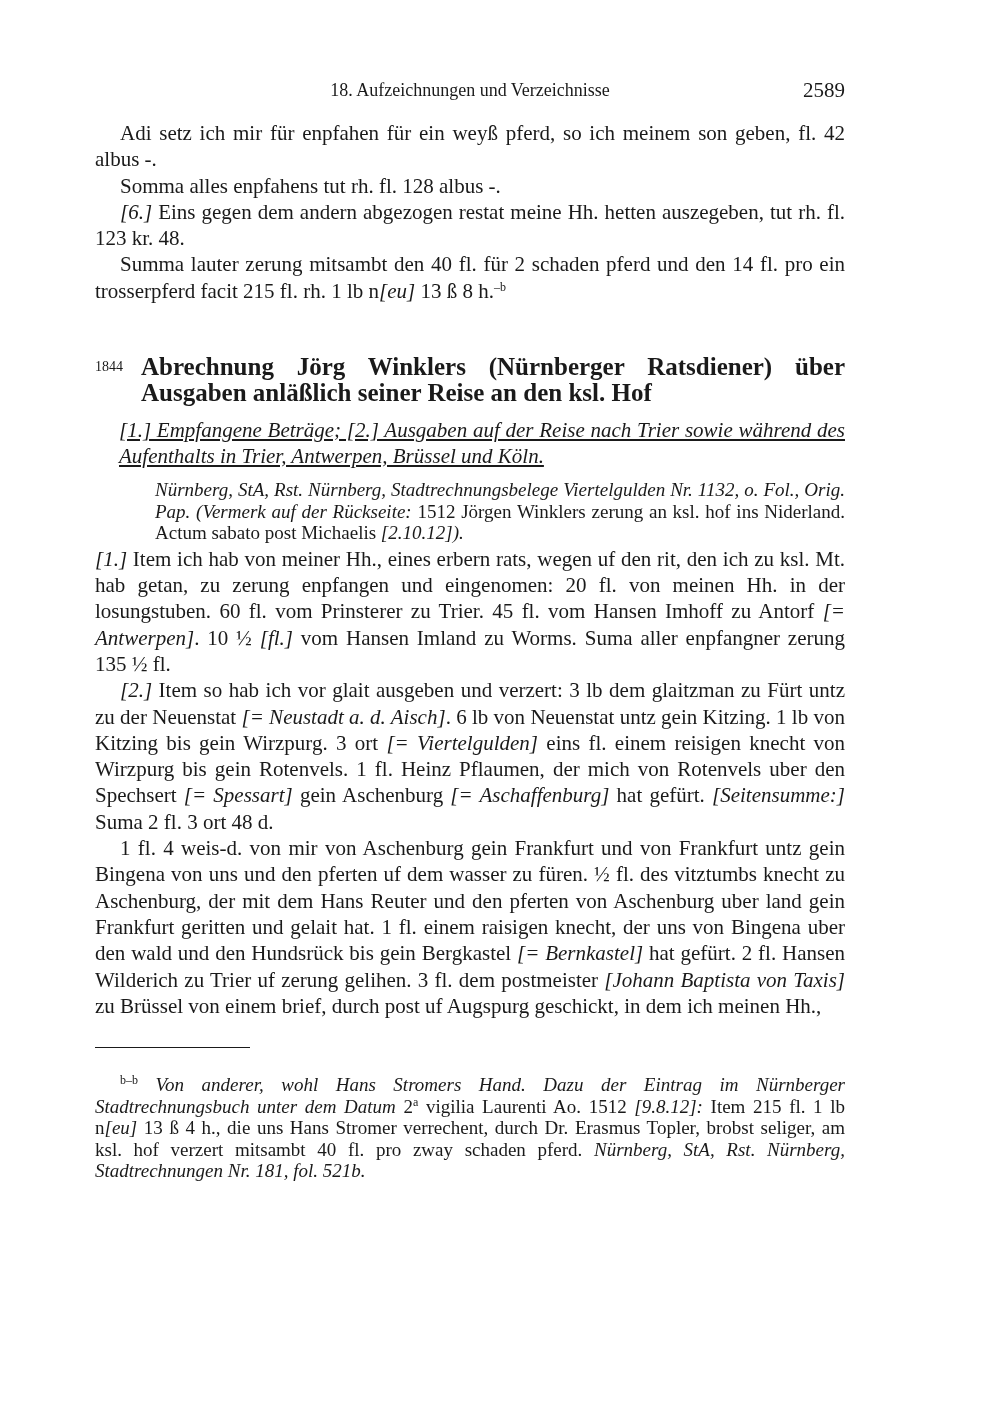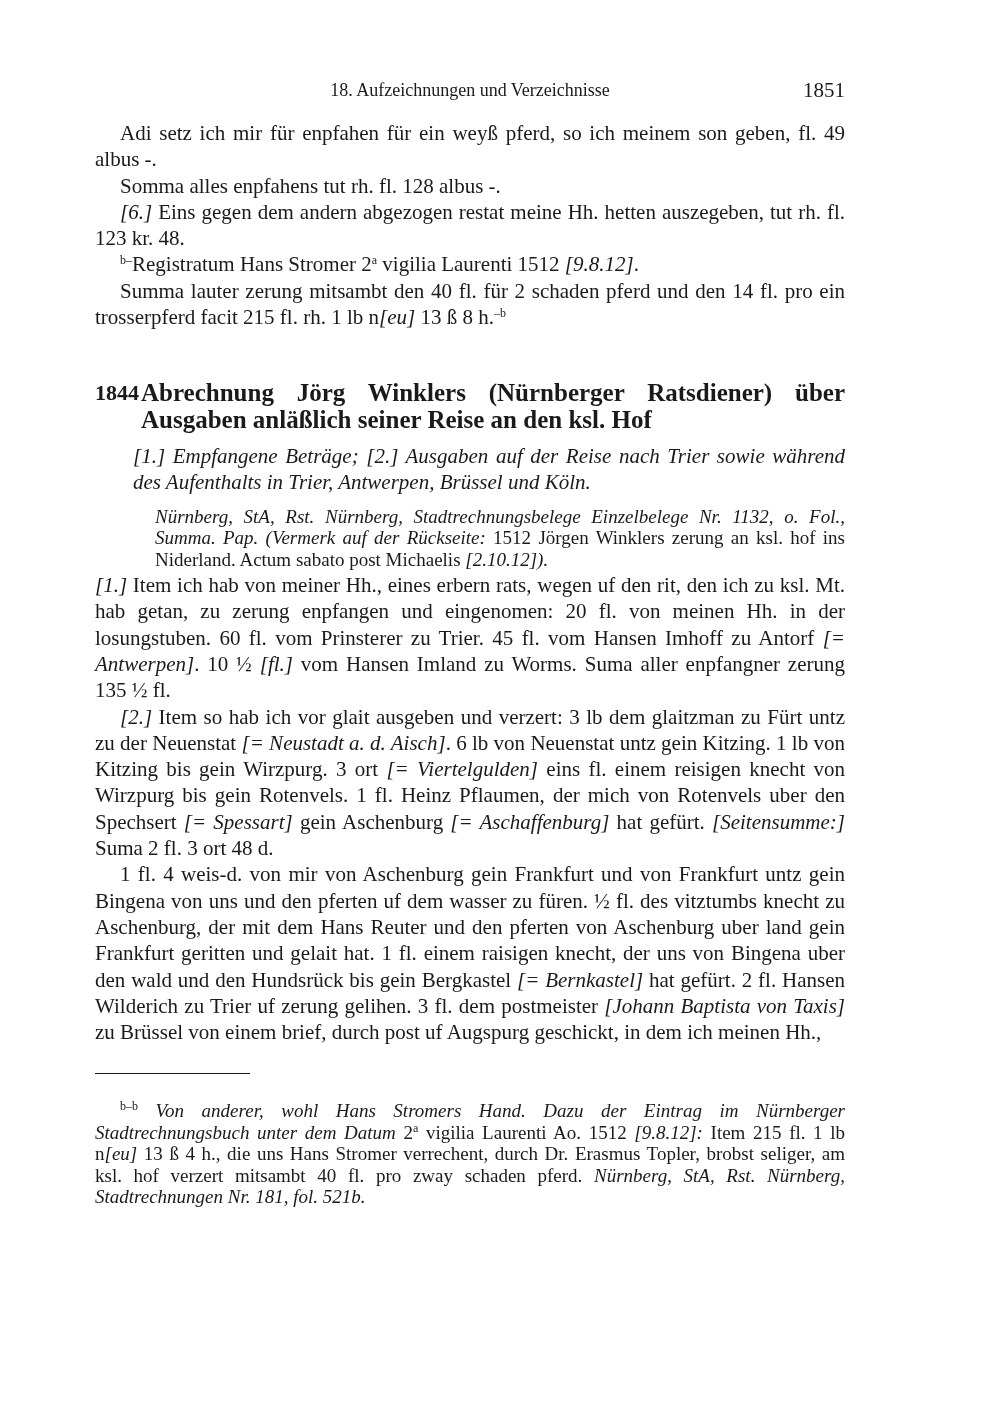--- a/index.html
+++ b/index.html
@@ -8,63 +8,62 @@
   .page { position: absolute; left: 95px; top: 78px; width: 750px; }
   .running-head { position: relative; height: 30px; font-size: 19px; }
   .running-head .title { position: absolute; left: 0; right: 0; text-align: center; top: 2px; font-size: 18px; }
   .running-head .pnum { position: absolute; right: 0; top: 0; font-size: 21px; }
   p { margin: 0; font-size: 21px; line-height: 26.3px; text-align: justify; }
   .ind { text-indent: 25px; }
   .top-block { margin-top: 12px; }
   i, .it { font-style: italic; }
   sup { font-size: 12px; vertical-align: 7px; line-height: 0; }
   .doc-head { margin-top: 50px; position: relative; }
-  .doc-num { position: absolute; left: 0; top: 0; font-weight: bold; font-size: 22px; line-height: 26.3px; }
+  .doc-num { position: absolute; left: 0; top: 0; font-weight: normal; font-size: 14px; line-height: 26.3px; }
   .doc-title { margin-left: 46px; font-weight: bold; font-size: 25px; line-height: 26.3px; text-align: justify; }
-  .doc-sub { margin-left: 38px; margin-top: 10px; }
+  .doc-sub { margin-left: 24px; margin-top: 10px; text-decoration: underline; }
   .doc-sub p { font-style: italic; }
   .doc-date { margin-left: 60px; margin-top: 10px; }
   .doc-date p { font-style: italic; }
   .doc-source { margin-left: 60px; margin-top: 10px; }
   .doc-source p { font-size: 19px; line-height: 21.5px; }
   .body-text { margin-top: 2px; }
   .fn-rule { width: 155px; border-top: 1px solid #1a1a1a; margin-top: 28px; }
   .footnote { margin-top: 26px; }
   .footnote p { font-size: 19px; line-height: 21.5px; text-indent: 25px; }
 </style>
 </head>
 <body>
 
 <div class="page">
 
   <div class="running-head">
     <span class="title">18. Aufzeichnungen und Verzeichnisse</span>
-    <span class="pnum">1851</span>
+    <span class="pnum">2589</span>
   </div>
 
   <div class="top-block">
-    <p class="ind">Adi setz ich mir für enpfahen für ein weyß pferd, so ich meinem son geben, fl. 49 albus -.</p>
+    <p class="ind">Adi setz ich mir für enpfahen für ein weyß pferd, so ich meinem son geben, fl. 42 albus -.</p>
     <p class="ind">Somma alles enpfahens tut rh. fl. 128 albus -.</p>
     <p class="ind"><i>[6.]</i><span> Eins gegen dem andern abgezogen restat meine Hh. hetten auszegeben, tut rh. fl. 123 kr. 48.</span></p>
-    <p class="ind"><sup>b–</sup><span>Registratum Hans Stromer 2</span><sup>a</sup><span> vigilia Laurenti 1512 </span><i>[9.8.12]</i><span>.</span></p>
     <p class="ind"><span>Summa lauter zerung mitsambt den 40 fl. für 2 schaden pferd und den 14 fl. pro ein trosserpferd facit 215 fl. rh. 1 lb n</span><i>[eu]</i><span> 13 ß 8 h.</span><sup>–b</sup></p>
   </div>
 
   <div class="doc-head">
     <span class="doc-num">1844</span>
     <div class="doc-title">Abrechnung Jörg Winklers (Nürnberger Ratsdiener) über Ausgaben anläßlich seiner Reise an den ksl. Hof</div>
   </div>
 
   <div class="doc-sub">
     <p>[1.] Empfangene Beträge; [2.] Ausgaben auf der Reise nach Trier sowie während des Aufenthalts in Trier, Antwerpen, Brüssel und Köln.</p>
   </div>
 
 
   <div class="doc-source">
-    <p><i>Nürnberg, StA, Rst. Nürnberg, Stadtrechnungsbelege Einzelbelege Nr. 1132, o. Fol., Summa. Pap. (Vermerk auf der Rückseite:</i><span> 1512 Jörgen Winklers zerung an ksl. hof ins Niderland. Actum sabato post Michaelis </span><i>[2.10.12]).</i></p>
+    <p><i>Nürnberg, StA, Rst. Nürnberg, Stadtrechnungsbelege Viertelgulden Nr. 1132, o. Fol., Orig. Pap. (Vermerk auf der Rückseite:</i><span> 1512 Jörgen Winklers zerung an ksl. hof ins Niderland. Actum sabato post Michaelis </span><i>[2.10.12]).</i></p>
   </div>
 
   <div class="body-text">
     <p><i>[1.]</i><span> Item ich hab von meiner Hh., eines erbern rats, wegen uf den rit, den ich zu ksl. Mt. hab getan, zu zerung enpfangen und eingenomen: 20 fl. von meinen Hh. in der losungstuben. 60 fl. vom Prinsterer zu Trier. 45 fl. vom Hansen Imhoff zu Antorf </span><i>[= Antwerpen]</i><span>. 10 ½ </span><i>[fl.]</i><span> vom Hansen Imland zu Worms. Suma aller enpfangner zerung 135 ½ fl.</span></p>
     <p class="ind"><i>[2.]</i><span> Item so hab ich vor glait ausgeben und verzert: 3 lb dem glaitzman zu Fürt untz zu der Neuenstat </span><i>[= Neustadt a. d. Aisch]</i><span>. 6 lb von Neuenstat untz gein Kitzing. 1 lb von Kitzing bis gein Wirzpurg. 3 ort </span><i>[= Viertelgulden]</i><span> eins fl. einem reisigen knecht von Wirzpurg bis gein Rotenvels. 1 fl. Heinz Pflaumen, der mich von Rotenvels uber den Spechsert </span><i>[= Spessart]</i><span> gein Aschenburg </span><i>[= Aschaffenburg]</i><span> hat gefürt. </span><i>[Seitensumme:]</i><span> Suma 2 fl. 3 ort 48 d.</span></p>
     <p class="ind"><span>1 fl. 4 weis-d. von mir von Aschenburg gein Frankfurt und von Frankfurt untz gein Bingena von uns und den pferten uf dem wasser zu füren. ½ fl. des vitztumbs knecht zu Aschenburg, der mit dem Hans Reuter und den pferten von Aschenburg uber land gein Frankfurt geritten und gelait hat. 1 fl. einem raisigen knecht, der uns von Bingena uber den wald und den Hundsrück bis gein Bergkastel </span><i>[= Bernkastel]</i><span> hat gefürt. 2 fl. Hansen Wilderich zu Trier uf zerung gelihen. 3 fl. dem postmeister </span><i>[Johann Baptista von Taxis]</i><span> zu Brüssel von einem brief, durch post uf Augspurg geschickt, in dem ich meinen Hh.,</span></p>
   </div>
 
   <div class="fn-rule"></div>
 

